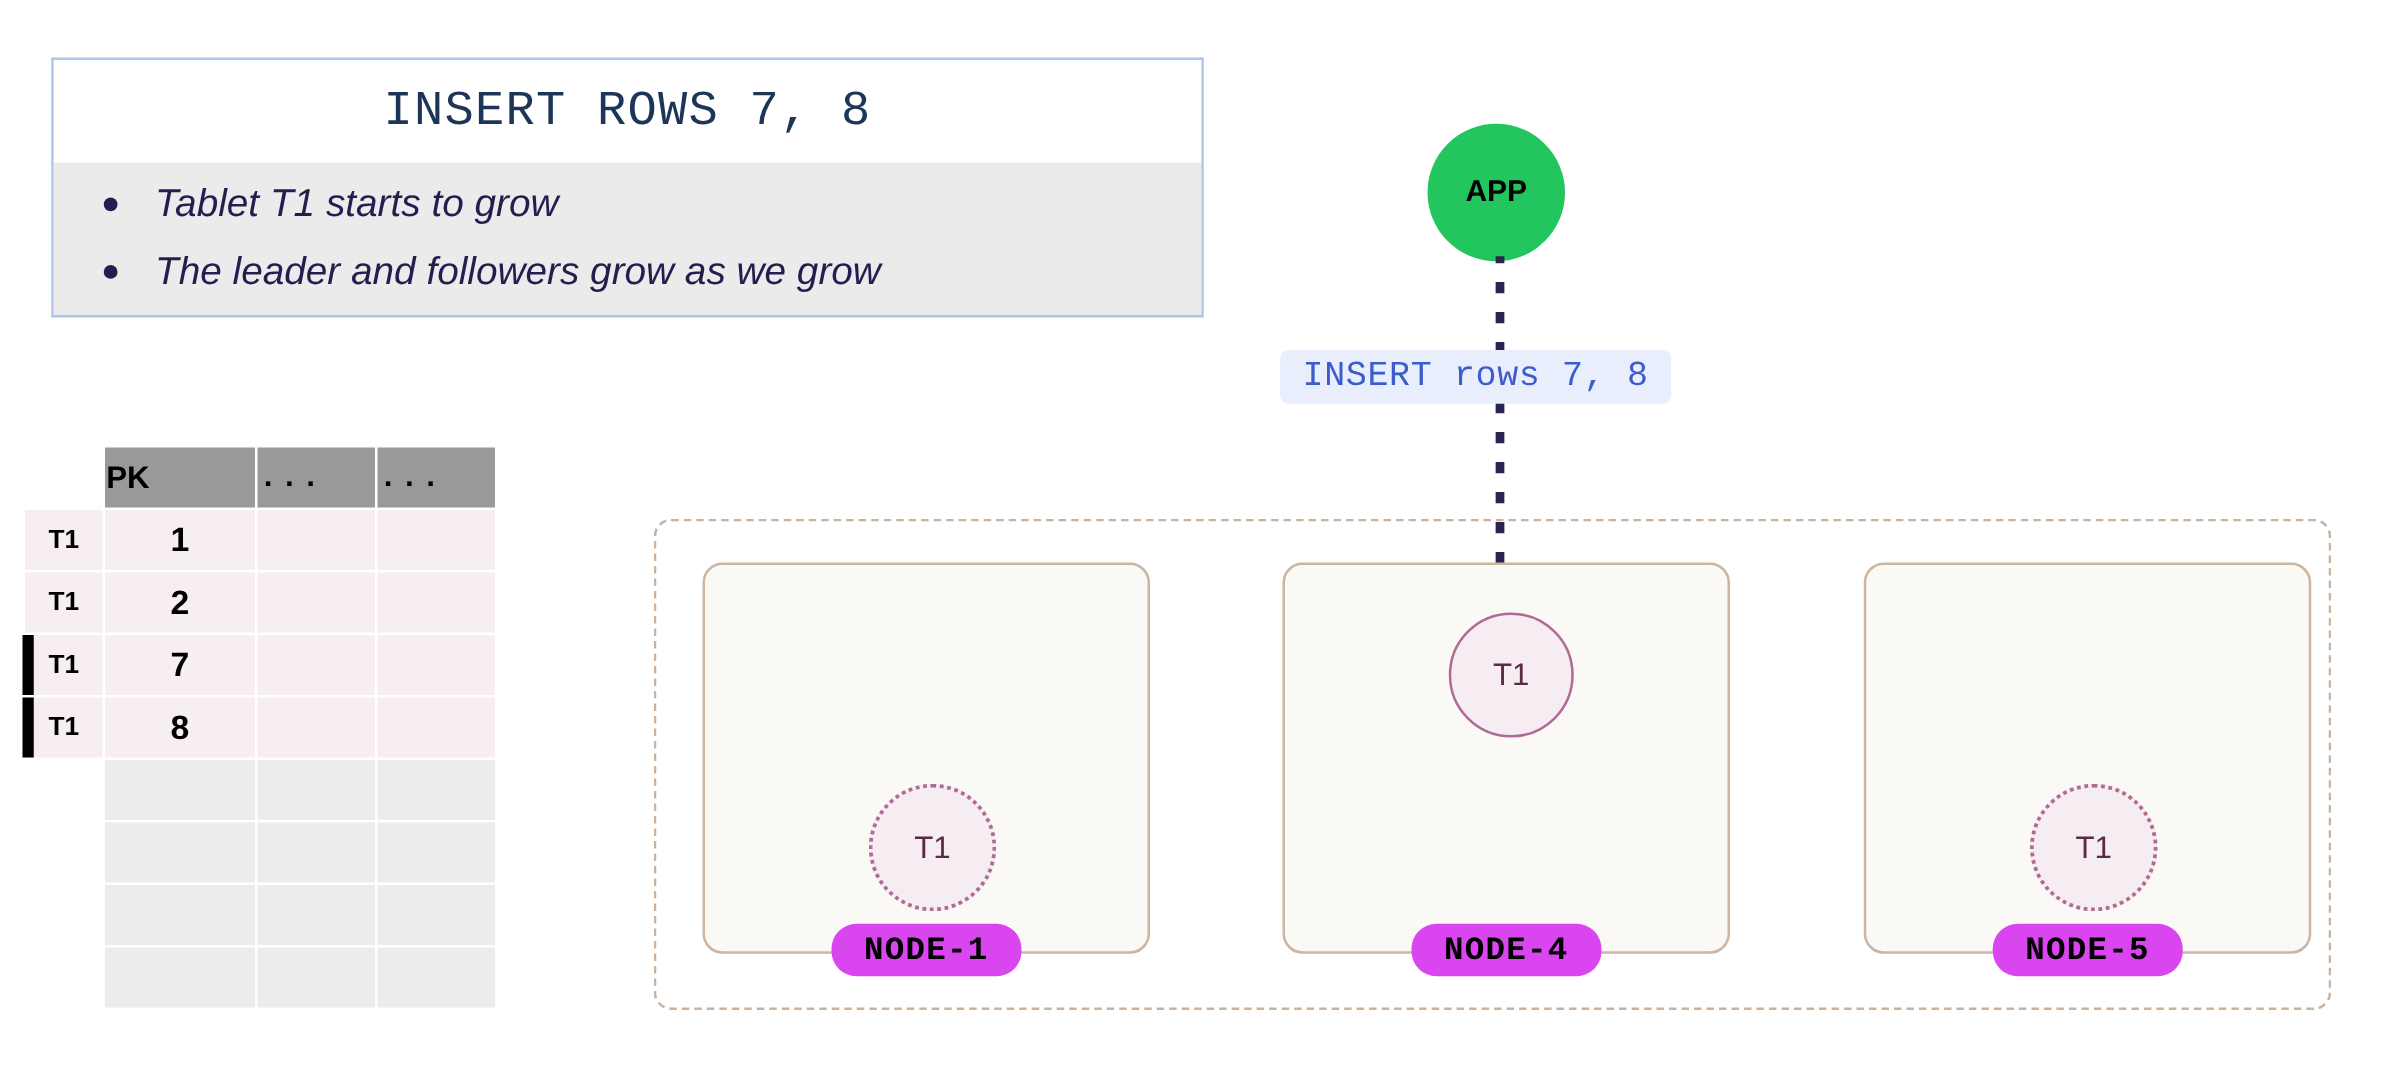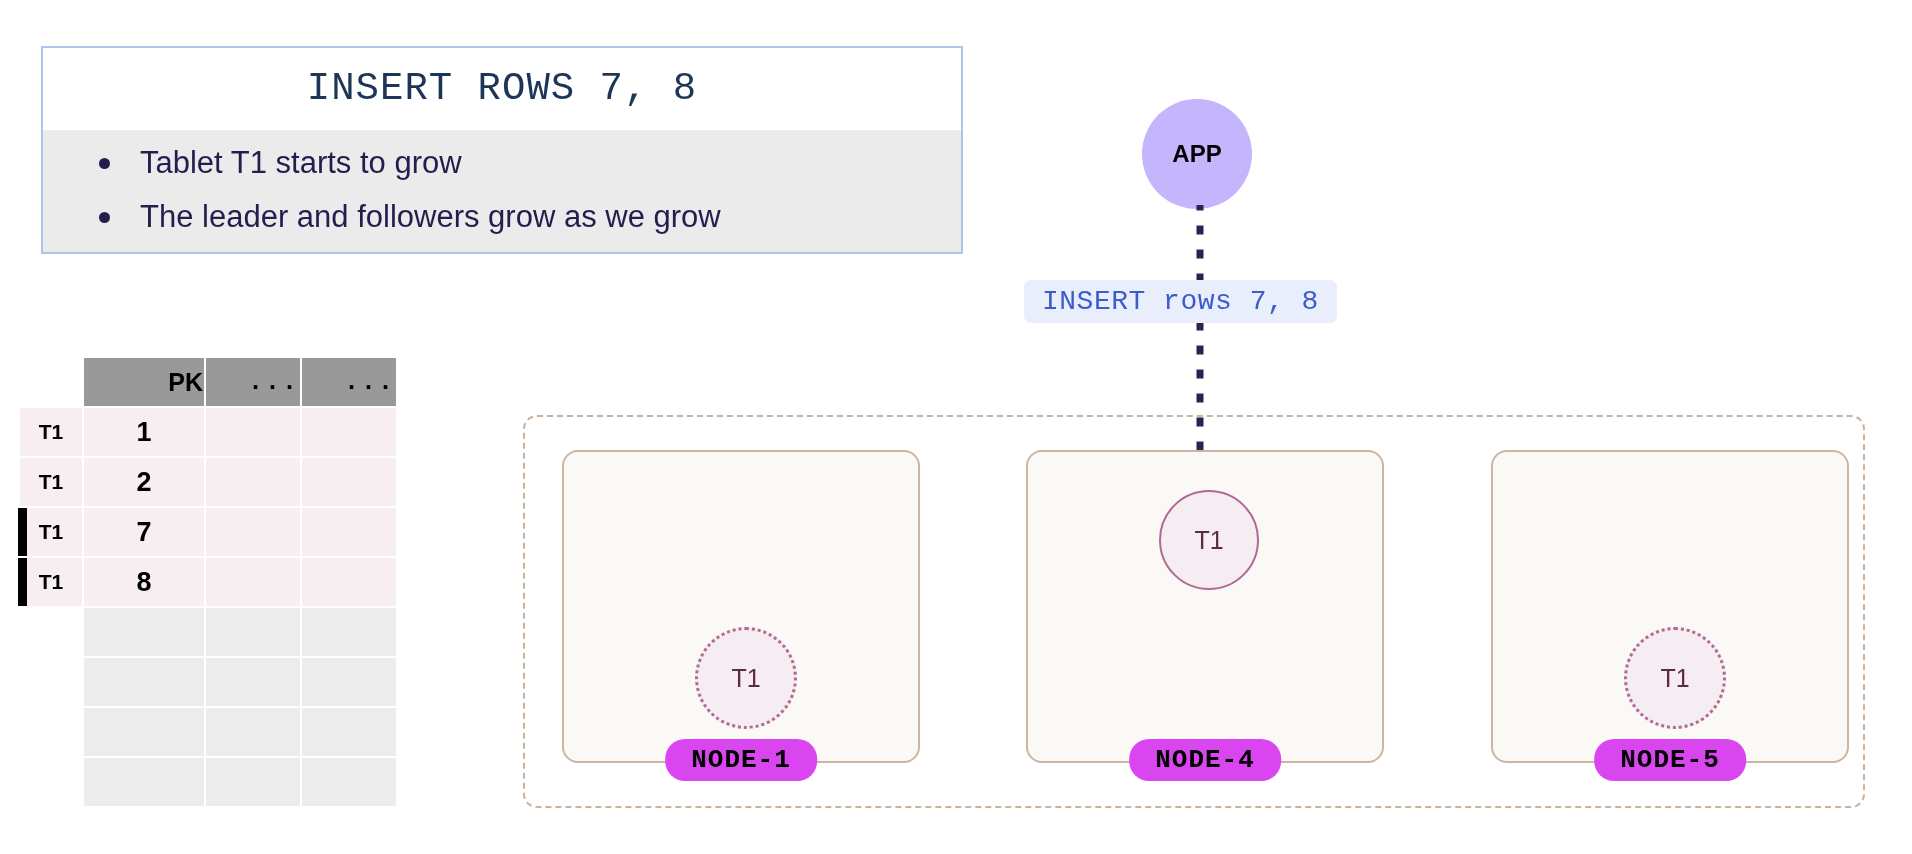--- a/index.html
+++ b/index.html
@@ -5,49 +5,49 @@
   html,body{margin:0;padding:0;background:#ffffff;}
   body{width:1912px;height:854px;position:relative;overflow:hidden;
        font-family:"Liberation Sans",sans-serif;}
 
   
   #callout{position:absolute;left:41px;top:46px;width:922px;height:208px;
            border:2px solid #aac6e8;background:#ffffff;box-sizing:border-box;}
   #callout-title{height:82px;display:flex;align-items:center;justify-content:center;
                  font-family:"Liberation Mono",monospace;font-size:39px;
                  color:#1d3557;letter-spacing:1px;background:#ffffff;}
-  #callout-body{background:#ebebeb;height:calc(100% - 82px);padding:6px 0 0 16px;
-                box-sizing:border-box;}
+  #callout-body{background:#ebebeb;height:calc(100% - 82px);padding:6px 0 0 0;
+                box-sizing:border-box;font-style:italic;}
   .bullet-row{display:flex;align-items:center;height:54px;padding-left:40px;}
   .bullet-dot{width:11px;height:11px;border-radius:50%;background:#221f4e;
               margin-right:30px;flex:0 0 auto;}
   .bullet-text{font-size:31px;color:#221f4e;font-family:"Liberation Sans",sans-serif;}
 
   
   #tablewrap{position:absolute;left:18px;top:356px;}
   .tbl{border-collapse:separate;border-spacing:2px;}
   .tagcell{width:60px;height:46px;text-align:center;vertical-align:middle;
            font-size:21px;font-weight:bold;color:#000;background:#f6eef1;
            position:relative;}
   .tagcell.blank{background:transparent;}
   .tagcell.marked::before{content:"";position:absolute;left:-2px;top:0;
            width:9px;height:100%;background:#000;}
   th.hd{background:#999999;color:#000;font-size:25px;font-weight:bold;
-        height:46px;text-align:right;font-family:"Liberation Sans",sans-serif;}
+        height:46px;text-align:left;font-family:"Liberation Sans",sans-serif;}
   th.hd.dots{font-family:"Liberation Mono",monospace;font-size:25px;letter-spacing:2px;}
   td.cell{height:46px;}
   .c-pk{width:118px;}
   .c-x{width:92px;}
   td.filled{background:#f6eef1;}
   td.empty{background:#ececec;}
   td.pkval{font-size:27px;font-weight:bold;color:#000;text-align:center;}
 
   
   #app{position:absolute;left:1142px;top:99px;width:110px;height:110px;
-       border-radius:50%;background:#c4b5fd;display:flex;align-items:center;
+       border-radius:50%;background:#22c55e;display:flex;align-items:center;
        justify-content:center;font-size:24px;font-weight:bold;color:#000;
        font-family:"Liberation Sans",sans-serif;}
 
   
   #arrow-svg{position:absolute;left:1160px;top:205px;}
 
   
   #insert-label{position:absolute;left:1024px;top:280px;
        background:#e8eefb;border-radius:7px;padding:6px 18px;
        font-family:"Liberation Mono",monospace;font-size:28px;color:#3d5ccc;

